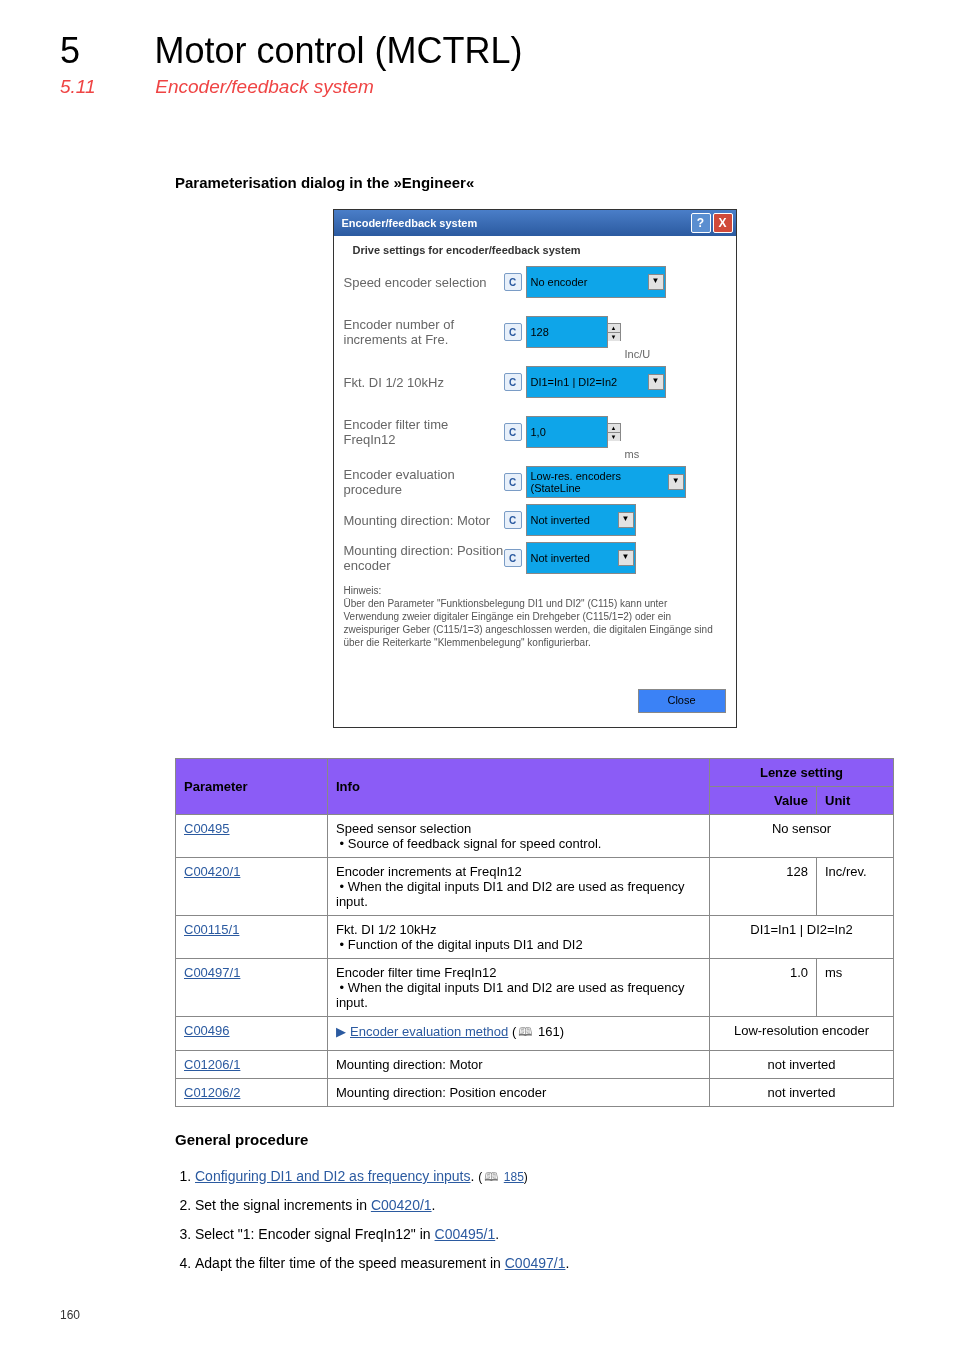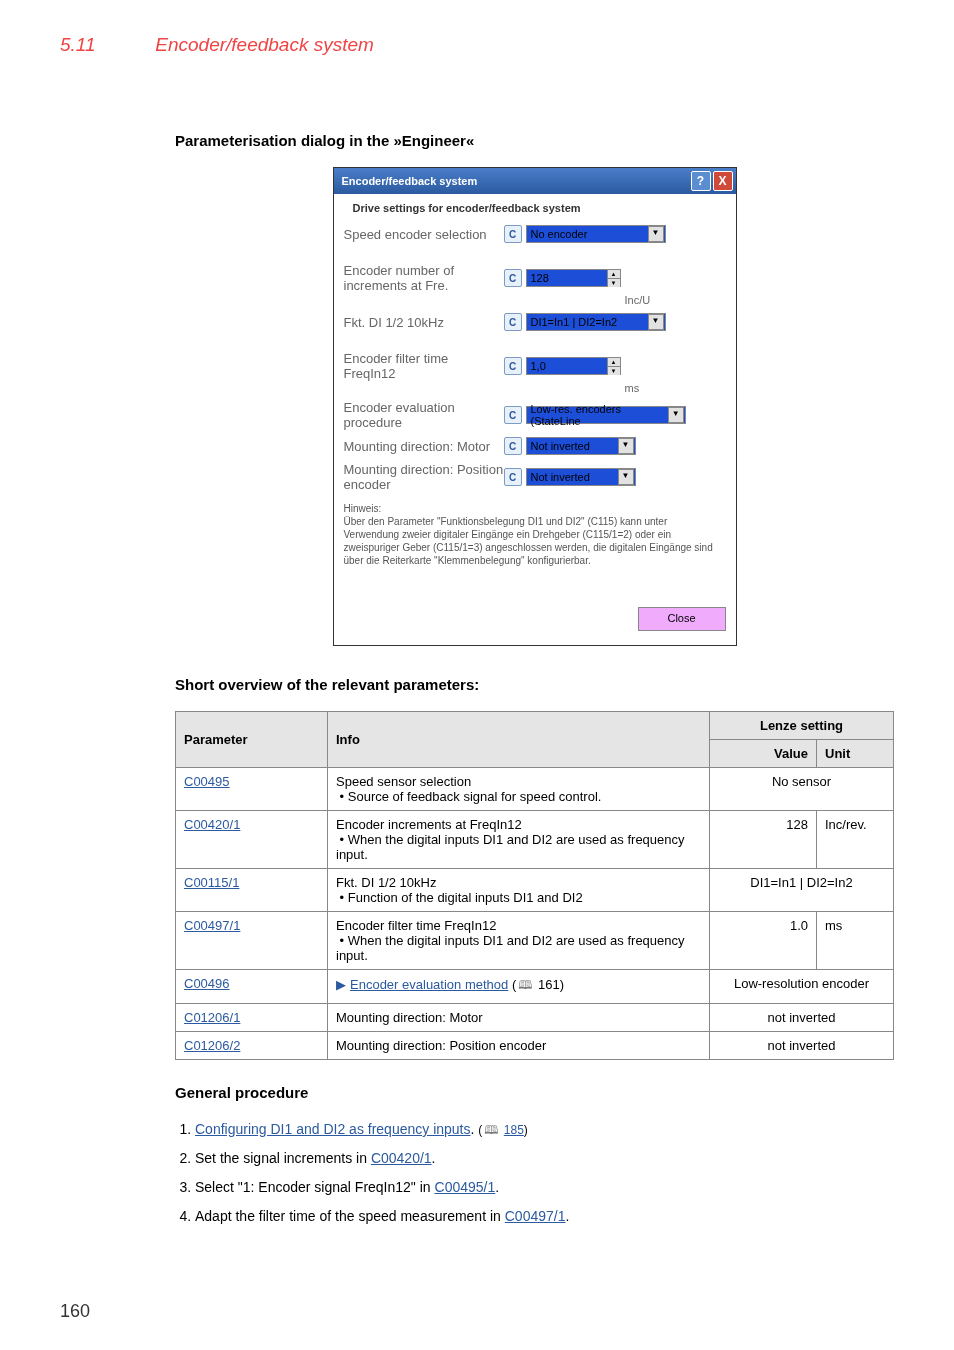--- a/index.html
+++ b/index.html
@@ -112,23 +112,23 @@
     font-size: 10px;
     font-weight: 700;
     display: inline-flex;
     align-items: center;
     justify-content: center;
     margin-right: 4px;
     border-radius: 2px;
   }
   .combo, .textbox {
     border: 1px solid #888;
-    height: 18px;
+    height: 32px;
     font-size: 11px;
-    background: #1d4ed8;
+    background: #0ea5e9;
     padding: 0 4px;
     box-sizing: border-box;
     display: flex;
     align-items: center;
     justify-content: space-between;
   }
   .combo { width: 140px; }
   .textbox { width: 82px; }
   .combo-arrow {
     width: 14px; height: 14px;
@@ -155,37 +155,37 @@
     font-size: 10px;
     color: #555;
     line-height: 1.3;
   }
   .dlg-close-btn {
     margin-top: 40px;
     margin-bottom: 4px;
     width: 86px;
     height: 22px;
     border: 1px solid #888;
-    background: #f0abfc;
+    background: #3b82f6;
     font-size: 11px;
     float: right;
     text-align: center;
     line-height: 20px;
   }
   .dlg-inner::after { content:""; display:block; clear:both; }
 
   
   table.param {
     width: 100%;
     border-collapse: collapse;
     font-size: 13px;
     margin-top: 8px;
   }
   table.param th {
-    background: #e5e5e5;
+    background: #8b5cf6;
     font-weight: 700;
     text-align: left;
     padding: 6px 8px;
     border: 1px solid #888;
   }
   table.param th.center { text-align: center; }
   table.param td {
     border: 1px solid #888;
     padding: 6px 8px;
     vertical-align: top;
@@ -209,28 +209,32 @@
   ol.proc li { margin-bottom: 8px; line-height: 1.5; }
   .small-ref { font-size: 12px; }
 
   .footer {
     position: absolute;
     bottom: 28px;
     left: 60px;
     right: 60px;
     display: flex;
     justify-content: space-between;
-    font-size: 18px;
+    font-size: 12px;
     color: #333;
   }
 </style>
 </head>
 <body>
 
 <div class="page">
+  <div>
+    <span class="chapter-num">5</span>
+    <span class="chapter-title">Motor control (MCTRL)</span>
+  </div>
   <div class="section-row">
     <span class="section-num">5.11</span>
     <span>Encoder/feedback system</span>
   </div>
 
   <div class="dash-rule">_ _ _ _ _ _ _ _ _ _ _ _ _ _ _ _ _ _ _ _ _ _ _ _ _ _ _ _ _ _ _ _ _ _ _ _ _ _ _ _ _ _ _ _ _ _ _ _ _ _ _ _ _ _ _ _ _ _ _ _ _ _ _ _</div>
 
   <div class="body-indent">
     <div class="heading-bold">Parameterisation dialog in the »Engineer«</div>
 
@@ -318,21 +322,20 @@
 
         <div class="hint">
           <div>Hinweis:</div>
           <div>Über den Parameter "Funktionsbelegung DI1 und DI2" (C115) kann unter Verwendung zweier digitaler Eingänge ein Drehgeber (C115/1=2) oder ein zweispuriger Geber (C115/1=3) angeschlossen werden, die digitalen Eingänge sind über die Reiterkarte "Klemmenbelegung" konfigurierbar.</div>
         </div>
 
         <div class="dlg-close-btn">Close</div>
       </div>
     </div>
 
-    <div class="heading-bold">Short overview of the relevant parameters:</div>
 
     <table class="param">
       <thead>
         <tr>
           <th rowspan="2" style="width:135px">Parameter</th>
           <th rowspan="2">Info</th>
           <th colspan="2" class="center">Lenze setting</th>
         </tr>
         <tr>
           <th style="text-align:right;width:90px">Value</th>

